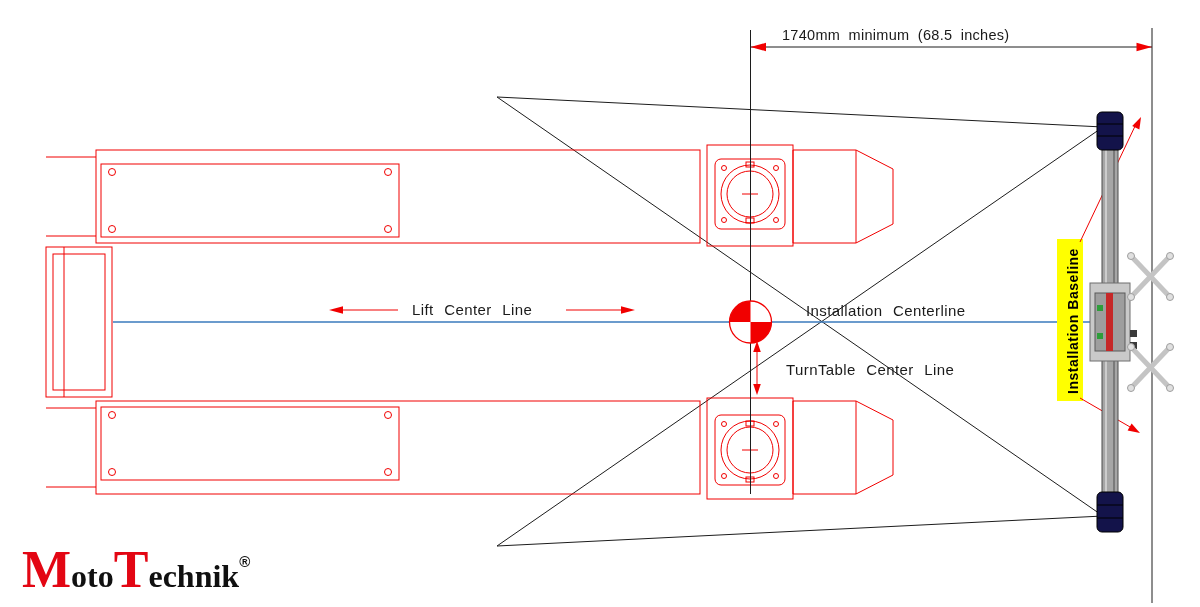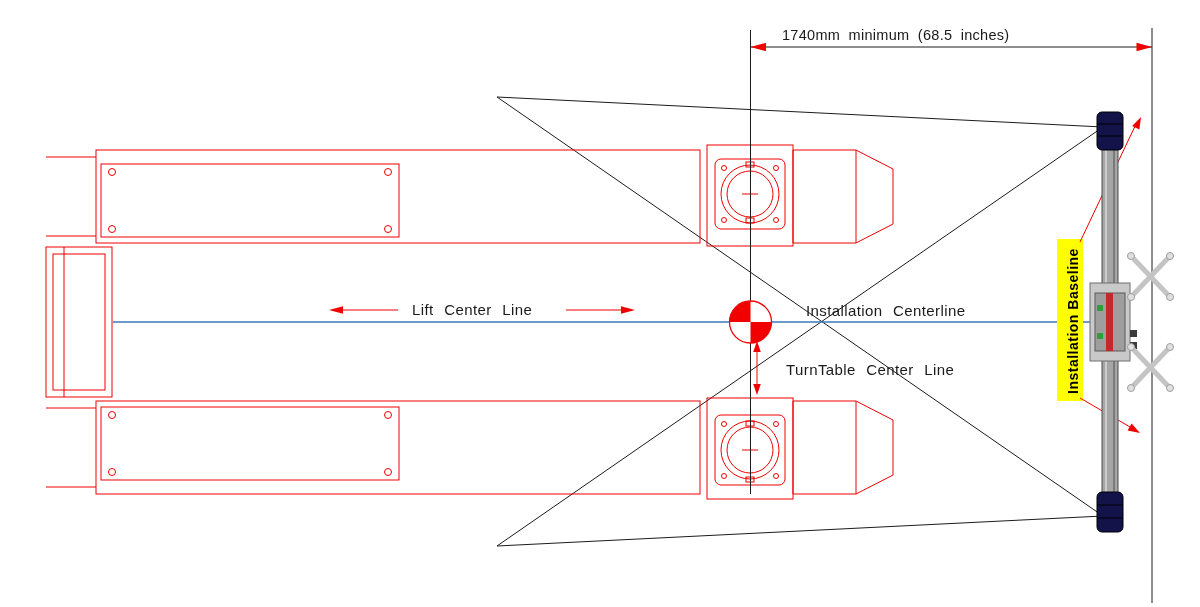--- a/index.html
+++ b/index.html
@@ -185,14 +185,17 @@
       <circle cx="1131" cy="297" r="3.5"></circle>
           <circle cx="1170" cy="256" r="3.5"></circle>
       <circle cx="1131" cy="347" r="3.5"></circle>
           <circle cx="1170" cy="388" r="3.5"></circle>
       <circle cx="1131" cy="388" r="3.5"></circle>
           <circle cx="1170" cy="347" r="3.5"></circle>
     </g>
   </g>
 </svg>
 
-
+<div class="logo">
+  <span class="logo-cap">M</span><span class="logo-small">oto</span><span class="logo-cap">T</span><span class="logo-small">echnik</span><span class="logo-reg">®</span>
 </div>
 
+</div>
+
 </body></html>

